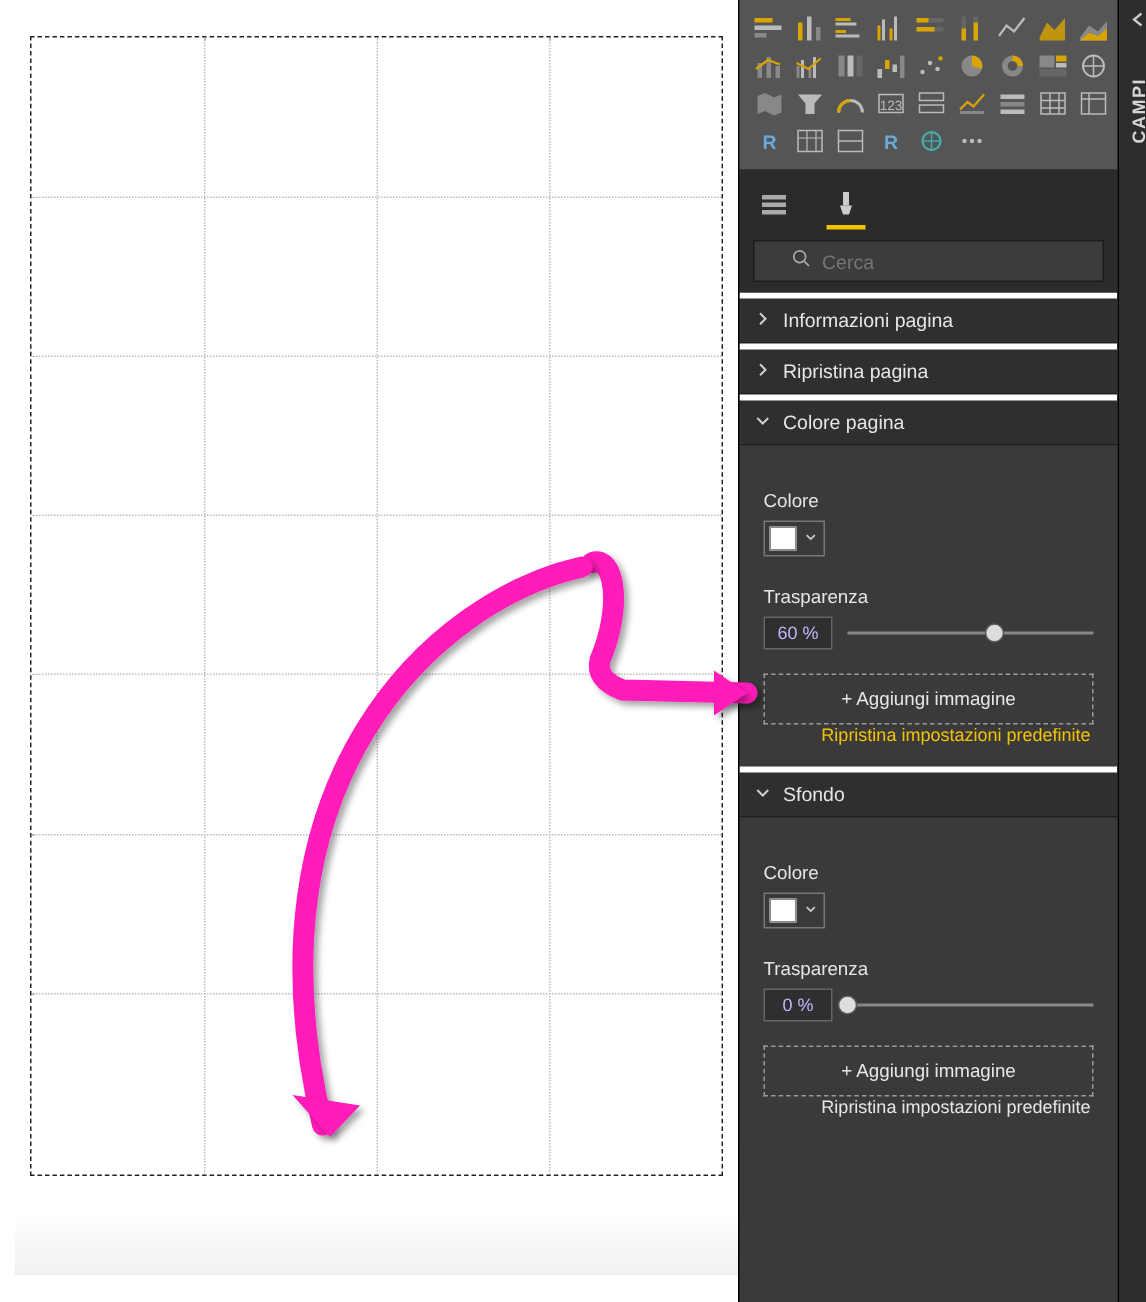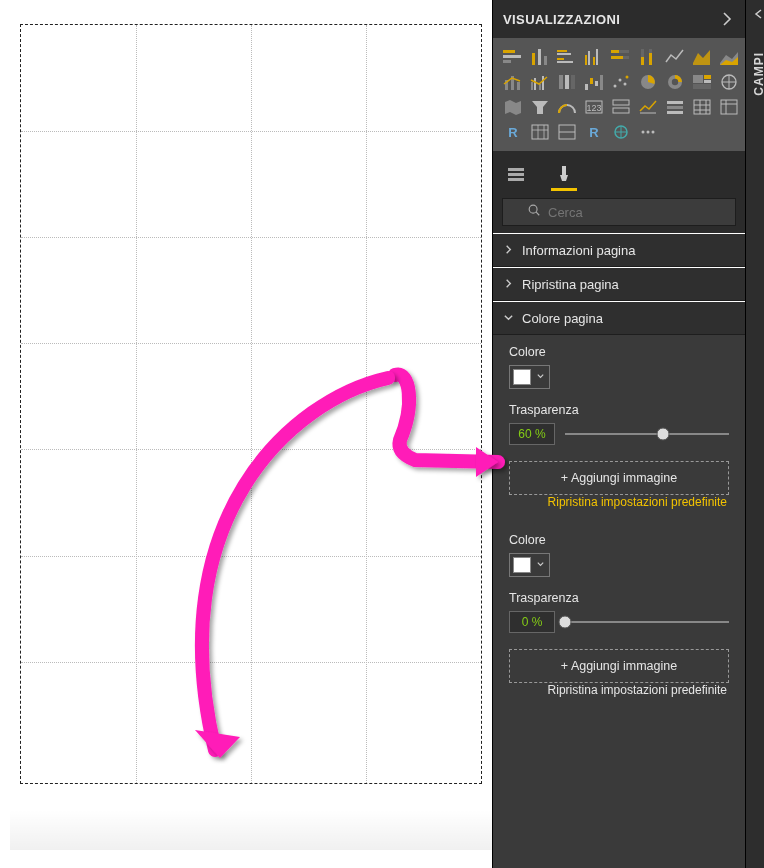--- a/index.html
+++ b/index.html
@@ -35,31 +35,31 @@
   .gallery-grid .ic svg { width:22px; height:20px; }
   .tabs { height:40px; background:#2b2b2b; display:flex; align-items:flex-end; padding:0 10px; gap:22px;}
   .tabs .tab { width:26px; height:34px; display:flex; align-items:center; justify-content:center; position:relative; }
   .tabs .tab.active::after { content:""; position:absolute; bottom:0; left:0; right:0; height:3px; background:#f3c300;}
   .tabs svg{ width:20px; height:20px; }
   .search-row { padding:7px 9px; background:#2b2b2b;}
   .search-box { display:flex; align-items:center; background:#3c3c3c; border:1px solid #1d1d1d; height:28px; padding:0 24px;}
   .search-box svg{ width:14px; height:14px; margin-right:7px; fill:#aaa;}
   .search-box input { flex:1; background:transparent; border:0; outline:0; color:#ccc; font-size:13px;}
   .sections { flex:1; overflow:auto; }
-  .section-head { height:34px; background:#2f2f2f; border-top:1px solid #ffffff; border-bottom:1px solid #1e1e1e; display:flex; align-items:center; padding:0 10px; gap:8px; font-size:13px; color:#e6e6e6;}
+  .section-head { height:34px; background:#2f2f2f; border-top:4px solid #ffffff; border-bottom:1px solid #1e1e1e; display:flex; align-items:center; padding:0 10px; gap:8px; font-size:13px; color:#e6e6e6;}
   .section-head svg{ width:11px; height:11px; fill:#ccc;}
   .section-body { padding:10px 16px 14px 16px; background:#3a3a3a; font-size:12.5px; color:#e6e6e6;}
   .field-label { font-size:12.5px; margin-bottom:6px; color:#e6e6e6;}
   .color-swatch { width:41px; height:24px; border:1px solid #777; display:flex; align-items:center; }
   .color-swatch .sw { width:18px; height:16px; background:#fff; margin-left:3px; border:1px solid #888;}
   .color-swatch .dd { flex:1; text-align:center;}
   .color-swatch svg{ width:9px; height:9px; fill:#ccc;}
-  .subgroup { margin-bottom:14px;}
+  .subgroup { margin-bottom:14px;margin-top:20px;}
   .transp-row { display:flex; align-items:center; gap:10px;}
-  .transp-input { width:46px; height:22px; background:#2f2f2f; border:1px solid #666; color:#84cc16; font-size:12px; display:flex; align-items:center; justify-content:center; }
+  .transp-input { width:46px; height:22px; background:#2f2f2f; border:1px solid #666; color:#c4b5fd; font-size:12px; display:flex; align-items:center; justify-content:center; }
   .slider { flex:1; position:relative; height:20px; }
   .slider .track { position:absolute; top:50%; left:0; right:0; height:2px; background:#888; transform:translateY(-50%);}
   .slider .thumb { position:absolute; top:50%; width:13px; height:13px; border-radius:50%; background:#ddd; border:1px solid #555; transform:translate(-50%,-50%);}
   .add-image { margin-top:16px; border:1px dashed #999; height:34px; display:flex; align-items:center; justify-content:center; font-size:12.5px; color:#e6e6e6;}
   .reset { text-align:right; font-size:12px; color:#f3c300; padding-right:2px;}
   .section-sfondo .reset { color:#e6e6e6; }
 
 </style>
 </head>
 <body>
@@ -78,28 +78,20 @@
         <div class="v" style="left:25%"></div>
           <div class="v" style="left:50%"></div>
           <div class="v" style="left:75%"></div>
       </div>
     </div>
     <div class="canvas-shadow"></div>
   </div>
 
   <div class="panels">
     <div class="viz-panel">
-      <div class="viz-header">
-        <span class="title">VISUALIZZAZIONI</span>
-        <span class="chev">
-          <svg viewBox="0 0 16 16">
-              <path d="M5 2l6 6-6 6" stroke="#ccc" stroke-width="1.6" fill="none"></path>
-            </svg>
-        </span>
-      </div>
 
       <div class="viz-gallery">
         <div class="gallery-grid">
 
           <span class="ic">
               <svg viewBox="0 0 22 20">
                 <rect x="1" y="3" width="12" height="3" fill="#d9a400"></rect>
                 <rect x="1" y="8" width="18" height="3" fill="#bbb"></rect>
                 <rect x="1" y="13" width="8" height="3" fill="#888"></rect>
               </svg>
@@ -393,20 +385,26 @@
             </div>
           </div>
           <div class="add-image">
             <span>+ Aggiungi immagine</span>
           </div>
           <div class="reset">
             <span>Ripristina impostazioni predefinite</span>
           </div>
         </div>
 
+        <div class="section-head">
+          <span><svg viewBox="0 0 12 12">
+                <path d="M2 4l4 4 4-4" stroke="#ccc" stroke-width="1.5" fill="none"></path>
+              </svg></span>
+          <span>Sfondo</span>
+        </div>
         <div class="section-body section-sfondo">
           <div class="subgroup">
             <div class="field-label">Colore</div>
             <div class="color-swatch">
               <span class="sw"></span>
               <span class="dd"><svg viewBox="0 0 10 10">
                     <path d="M2 3l3 3 3-3" stroke="#ccc" stroke-width="1.3" fill="none"></path>
                   </svg></span>
             </div>
           </div>

